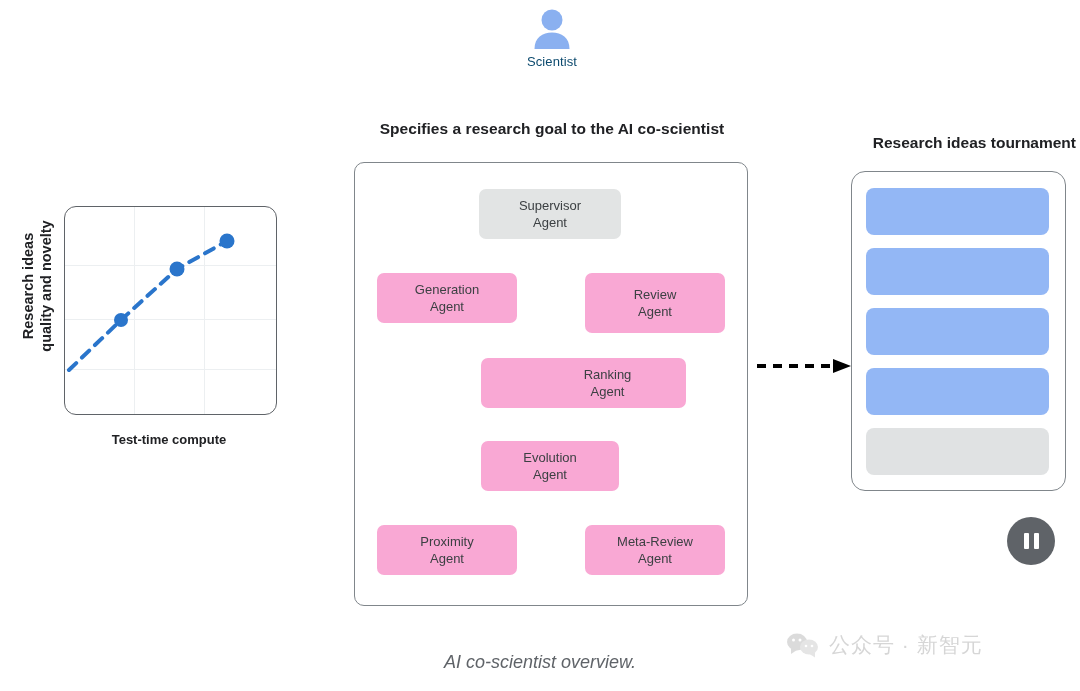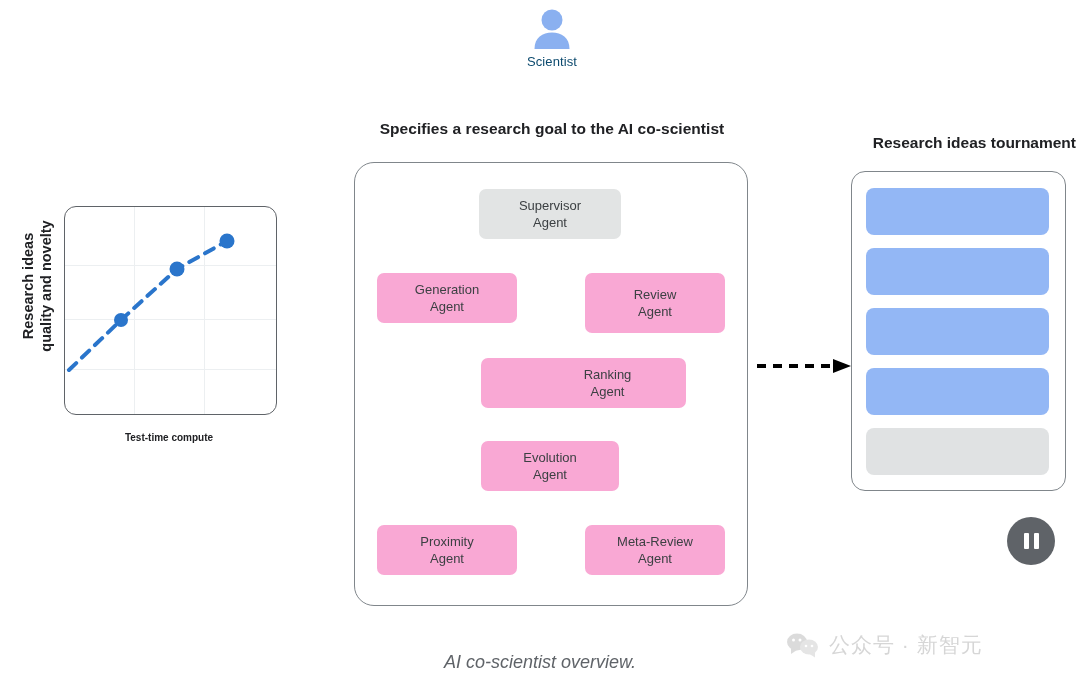--- a/index.html
+++ b/index.html
@@ -73,21 +73,21 @@
   }
   .gridline-v { width: 1px; top: 0; bottom: 0; }
   .gridline-h { height: 1px; left: 0; right: 0; }
   #chart-series { position: absolute; inset: 0; }
   #chart-xlabel {
     position: absolute;
     left: 30px;
     top: 232px;
     width: 270px;
     text-align: center;
-    font-size: 10px;
+    font-size: 13px;
     font-weight: 700;
     color: #202124;
   }
 
   
   #middle-heading {
     position: absolute;
     left: 352px;
     top: 120px;
     width: 400px;
@@ -97,21 +97,21 @@
     color: #202124;
     letter-spacing: .05px;
   }
   #agents-container {
     position: absolute;
     left: 354px;
     top: 162px;
     width: 392px;
     height: 442px;
     border: 1.4px solid #80868b;
-    border-radius: 20px;
+    border-radius: 10px;
     background: #ffffff;
     text-decoration: underline;
   }
   .agent-box {
     position: absolute;
     border-radius: 7px;
     display: flex;
     align-items: center;
     justify-content: center;
     text-align: center;

